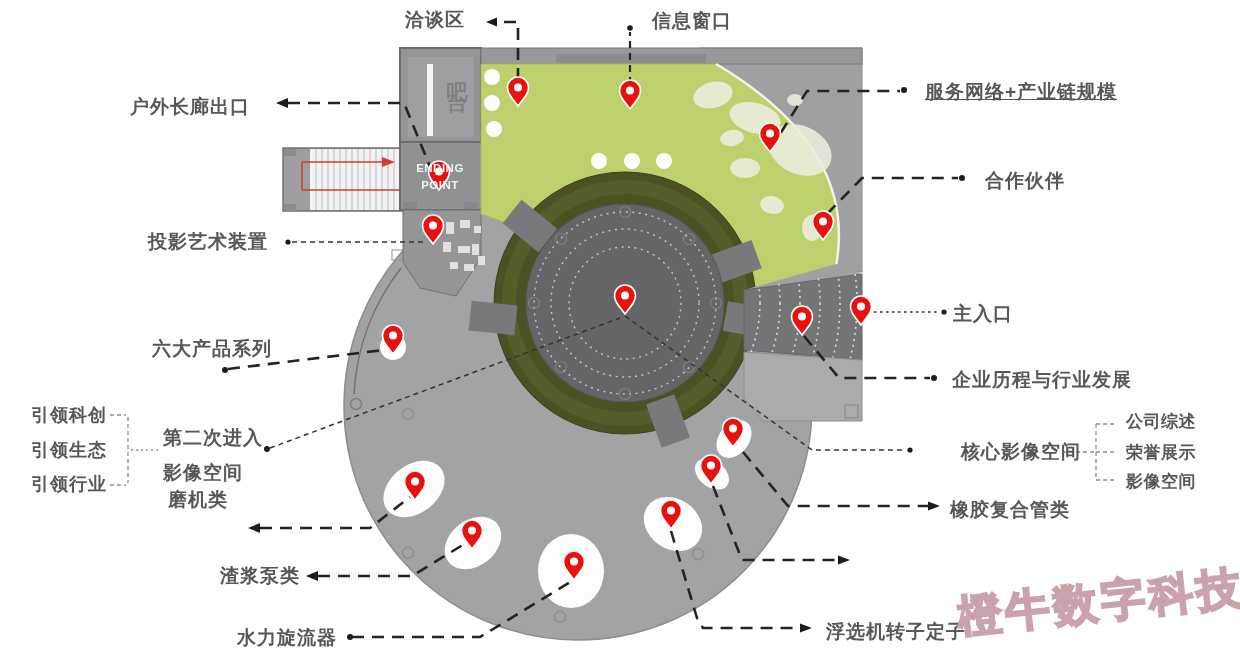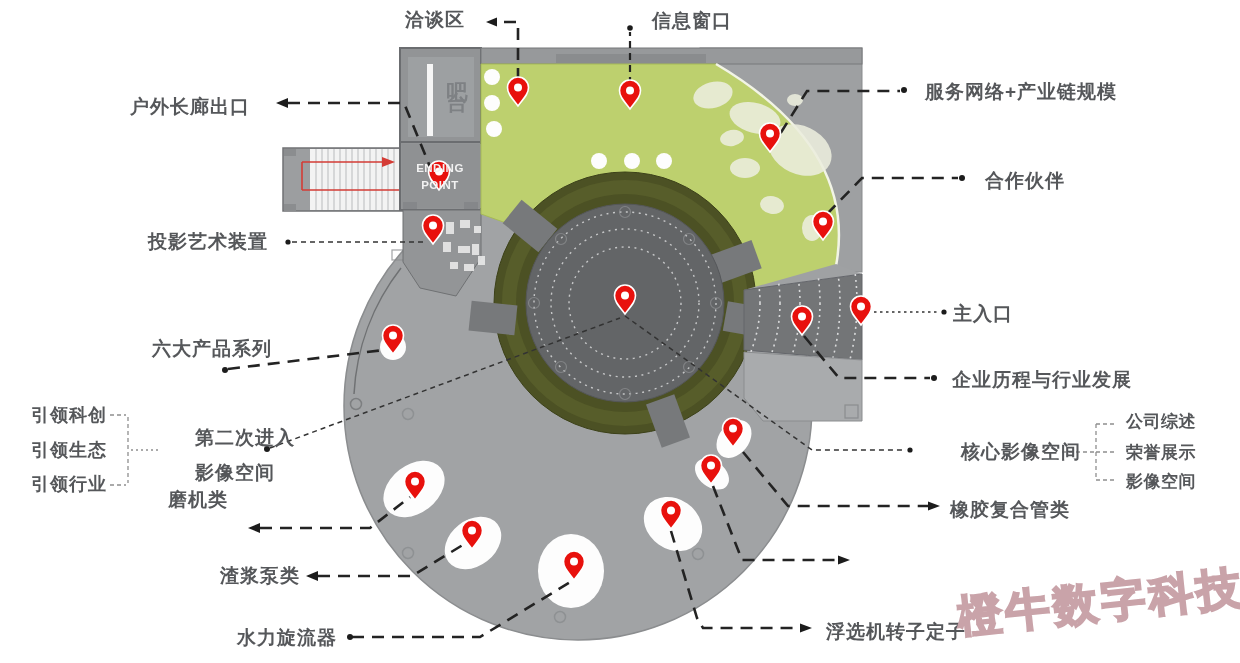--- a/index.html
+++ b/index.html
@@ -3,21 +3,21 @@
 <meta charset="utf-8">
 <style>
   html,body{margin:0;padding:0;background:#fff;}
   #canvas{position:relative;width:1240px;height:663px;background:#ffffff;overflow:hidden;
           font-family:"Liberation Sans",sans-serif;}
   #plan-svg{position:absolute;left:0;top:0;}
   .label{position:absolute;font-size:19px;font-weight:600;color:#55575a;letter-spacing:1px;
          white-space:pre-line;line-height:24px;}
   .label.md{font-size:18px;}
   .label.sm{font-size:17px;letter-spacing:0.5px;}
-  .label.two{line-height:35px;margin-left:32px;}
+  .label.two{line-height:35px;}
   .room-text{position:absolute;color:#f2f2f2;font-size:11.5px;font-weight:bold;text-align:center;
              white-space:pre-line;line-height:17px;letter-spacing:0.5px;}
   .bar-text{position:absolute;writing-mode:vertical-rl;font-size:21px;font-weight:600;color:#7e8184;
             letter-spacing:9px;}
   .watermark{position:absolute;left:958px;top:588px;font-size:44px;font-weight:bold;letter-spacing:4px;
              color:rgba(255,255,255,0.30);-webkit-text-stroke:2.2px #c9a3a9;
              transform:rotate(-6deg);transform-origin:left center;white-space:nowrap;}
 </style>
 </head>
 <body>
@@ -254,21 +254,21 @@
 <div class="label" style="left:148px;top:230px;">投影艺术装置</div>
 <div class="label" style="left:152px;top:337px;">六大产品系列</div>
 <div class="label md" style="left:31px;top:403px;">引领科创</div>
 <div class="label md" style="left:31px;top:438px;">引领生态</div>
 <div class="label md" style="left:31px;top:472px;">引领行业</div>
 <div class="label two" style="left:163px;top:420px;">第二次进入
 影像空间</div>
 <div class="label" style="left:168px;top:488px;">磨机类</div>
 <div class="label" style="left:220px;top:564px;">渣浆泵类</div>
 <div class="label" style="left:237px;top:626px;">水力旋流器</div>
-<div class="label" style="left:925px;top:80px;">服务网络+产业链规模</div>
+<div class="label" style="left:925px;top:80px;text-decoration:underline;">服务网络+产业链规模</div>
 <div class="label" style="left:985px;top:169px;">合作伙伴</div>
 <div class="label" style="left:953px;top:302px;">主入口</div>
 <div class="label" style="left:952px;top:368px;">企业历程与行业发展</div>
 <div class="label" style="left:937px;top:440px;margin-left:24px;">核心影像空间</div>
 <div class="label sm" style="left:1126px;top:410px;">公司综述</div>
 <div class="label sm" style="left:1126px;top:441px;">荣誉展示</div>
 <div class="label sm" style="left:1126px;top:470px;">影像空间</div>
 <div class="label" style="left:950px;top:498px;">橡胶复合管类</div>
 <div class="label" style="left:826px;top:620px;">浮选机转子定子</div>
 

